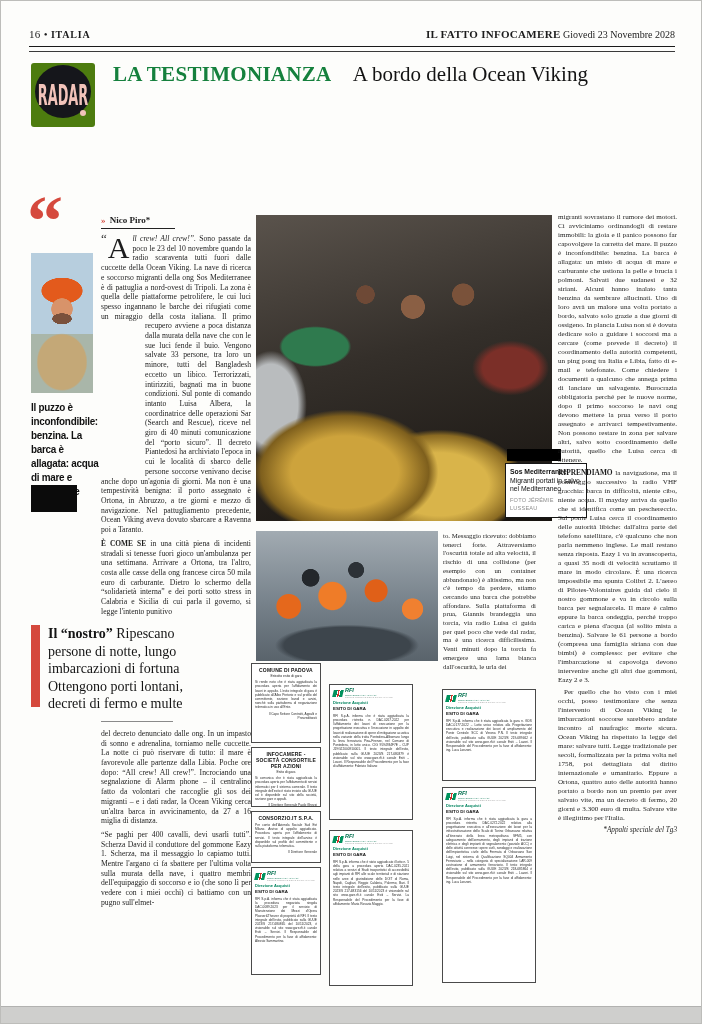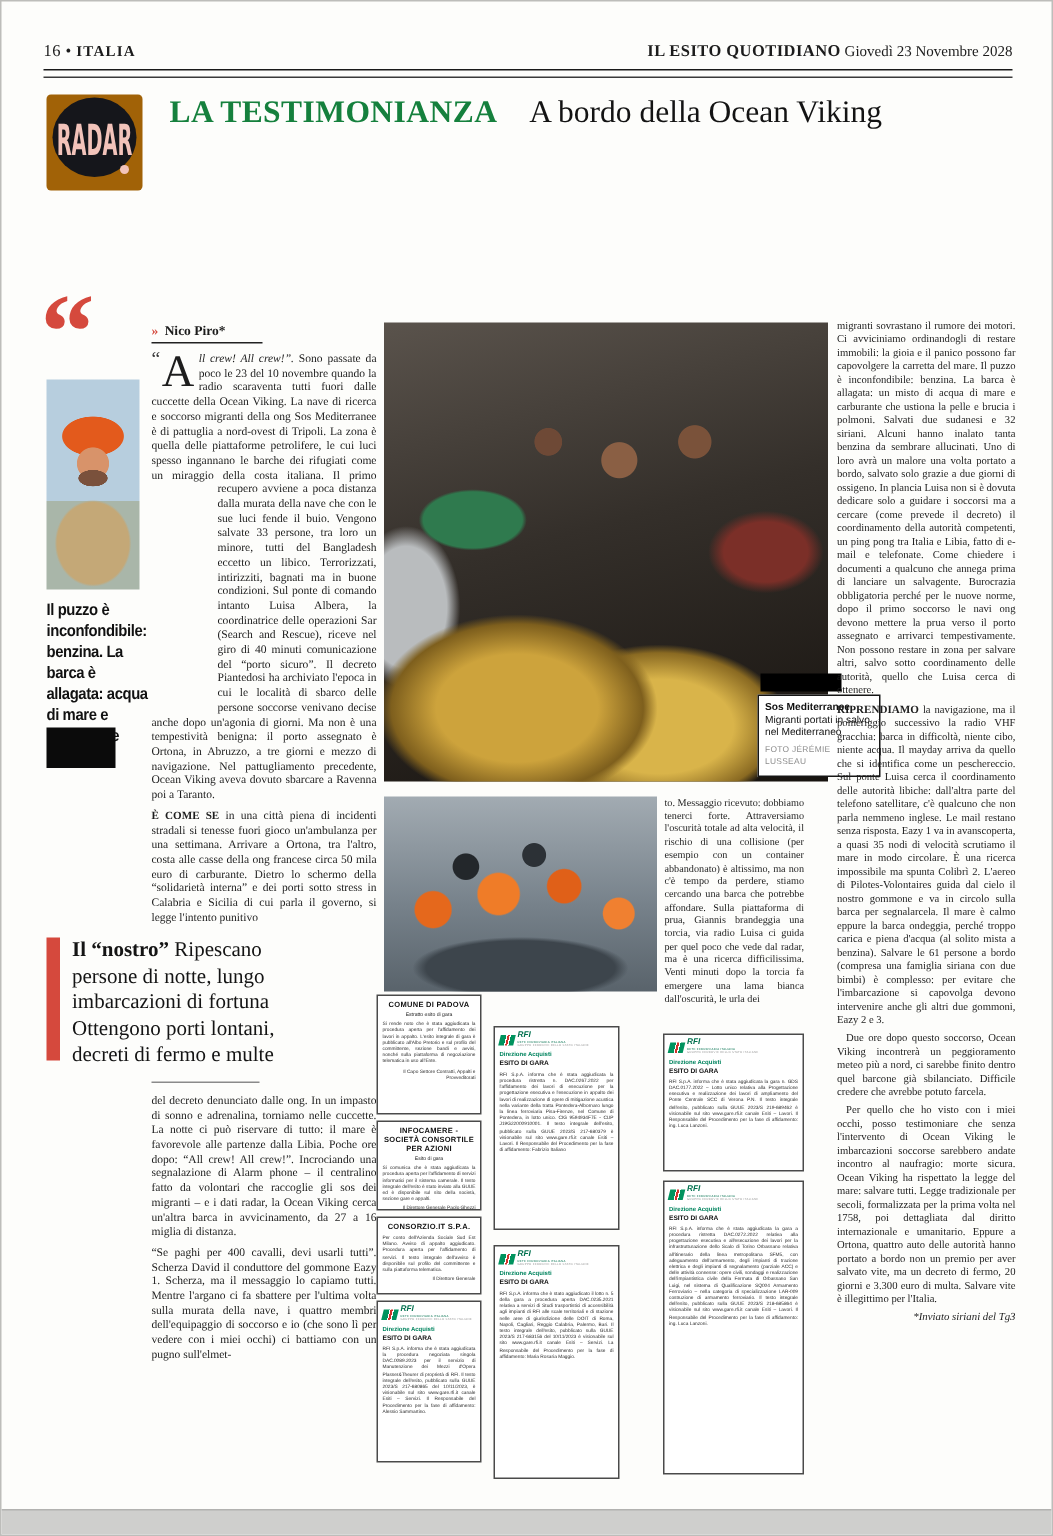--- a/index.html
+++ b/index.html
@@ -11,21 +11,21 @@
   .hdr{position:absolute;left:28px;right:26px;top:27px;display:flex;justify-content:space-between;align-items:baseline;}
   .hdr-left{font-size:11px;letter-spacing:.3px;}
   .hdr-left .pn{font-weight:400;}
   .hdr-left .sec{font-weight:700;font-size:10px;letter-spacing:.8px;}
   .hdr-right{font-size:10px;}
   .hdr-right .mast{font-weight:700;font-size:11px;letter-spacing:.3px;}
   .hdr-rule{position:absolute;left:28px;right:26px;top:45px;height:4px;
             border-top:1.4px solid #1a1a1a;border-bottom:.7px solid #3a3a3a;}
 
   
-  .radar{position:absolute;left:30px;top:62px;width:64px;height:64px;background:#a16207;border-radius:3px;}
+  .radar{position:absolute;left:30px;top:62px;width:64px;height:64px;background:#4d7c0f;border-radius:3px;}
   .radar .circ{position:absolute;left:4px;right:4px;top:2px;bottom:9px;background:#15161b;border-radius:50%;}
   .radar .word{position:absolute;left:0;right:0;top:24px;text-align:center;
                font-family:"DejaVu Sans",sans-serif;font-weight:800;font-size:14px;color:#f2c3ba;
                letter-spacing:0;transform:scaleY(2.05) scaleX(.92);}
   .radar .dot{position:absolute;right:9px;bottom:11px;width:6px;height:6px;border-radius:50%;background:#f2c3ba;}
 
   
   .kicker{position:absolute;left:112px;top:61px;font-size:21px;white-space:nowrap;}
   .kicker .lab{color:#15803d;font-weight:700;letter-spacing:.3px;}
   .kicker .sub{color:#131313;font-weight:400;margin-left:16px;}
@@ -127,21 +127,21 @@
 
 <div class="page">
 
   <div class="hdr">
     <div class="hdr-left">
       <span class="pn">16</span>
       <span>•</span>
       <span class="sec">ITALIA</span>
     </div>
     <div class="hdr-right">
-      <span class="mast">IL ESITO QUOTIDIANO</span>
+      <span class="mast">IL FATTO INFOCAMERE</span>
       <span>Giovedì 23 Novembre 2028</span>
     </div>
   </div>
   <div class="hdr-rule"></div>
 
   <div class="radar">
     <div class="circ"></div>
     <div class="word">RADAR</div>
     <div class="dot"></div>
   </div>
@@ -186,23 +186,22 @@
     <div>Migranti portati in salvo nel Mediterraneo</div>
     <div class="cr">FOTO JÉRÉMIE LUSSEAU</div>
   </div>
   <div class="photo2"></div>
 
   <div class="colmid txt">to. Messaggio ricevuto: dobbiamo tenerci forte. Attraversiamo l'oscurità totale ad alta velocità, il rischio di una collisione (per esempio con un container abbandonato) è altissimo, ma non c'è tempo da perdere, stiamo cercando una barca che potrebbe affondare. Sulla piattaforma di prua, Giannis brandeggia una torcia, via radio Luisa ci guida per quel poco che vede dal radar, ma è una ricerca difficilissima. Venti minuti dopo la torcia fa emergere una lama bianca dall'oscurità, le urla dei</div>
 
   <div class="colR txt">
     <p>migranti sovrastano il rumore dei motori. Ci avviciniamo ordinandogli di restare immobili: la gioia e il panico possono far capovolgere la carretta del mare. Il puzzo è inconfondibile: benzina. La barca è allagata: un misto di acqua di mare e carburante che ustiona la pelle e brucia i polmoni. Salvati due sudanesi e 32 siriani. Alcuni hanno inalato tanta benzina da sembrare allucinati. Uno di loro avrà un malore una volta portato a bordo, salvato solo grazie a due giorni di ossigeno. In plancia Luisa non si è dovuta dedicare solo a guidare i soccorsi ma a cercare (come prevede il decreto) il coordinamento della autorità competenti, un ping pong tra Italia e Libia, fatto di e-mail e telefonate. Come chiedere i documenti a qualcuno che annega prima di lanciare un salvagente. Burocrazia obbligatoria perché per le nuove norme, dopo il primo soccorso le navi ong devono mettere la prua verso il porto assegnato e arrivarci tempestivamente. Non possono restare in zona per salvare altri, salvo sotto coordinamento delle autorità, quello che Luisa cerca di ottenere.</p>
     <p><span class="lead-caps">RIPRENDIAMO</span><span> la navigazione, ma il pomeriggio successivo la radio VHF gracchia: barca in difficoltà, niente cibo, niente acqua. Il mayday arriva da quello che si identifica come un peschereccio. Sul ponte Luisa cerca il coordinamento delle autorità libiche: dall'altra parte del telefono satellitare, c'è qualcuno che non parla nemmeno inglese. Le mail restano senza risposta. Eazy 1 va in avanscoperta, a quasi 35 nodi di velocità scrutiamo il mare in modo circolare. È una ricerca impossibile ma spunta Colibrì 2. L'aereo di Pilotes-Volontaires guida dal cielo il nostro gommone e va in circolo sulla barca per segnalarcela. Il mare è calmo eppure la barca ondeggia, perché troppo carica e piena d'acqua (al solito mista a benzina). Salvare le 61 persone a bordo (compresa una famiglia siriana con due bimbi) è complesso: per evitare che l'imbarcazione si capovolga devono intervenire anche gli altri due gommoni, Eazy 2 e 3.</span></p>
-    <p class="ind">Due ore dopo questo soccorso, Ocean Viking incontrerà un peggioramento meteo più a nord, ci sarebbe finito dentro quel barcone già sbilanciato. Difficile credere che avrebbe potuto farcela.</p>
     <p class="ind">Per quello che ho visto con i miei occhi, posso testimoniare che senza l'intervento di Ocean Viking le imbarcazioni soccorse sarebbero andate incontro al naufragio: morte sicura. Ocean Viking ha rispettato la legge del mare: salvare tutti. Legge tradizionale per secoli, formalizzata per la prima volta nel 1758, poi dettagliata dal diritto internazionale e umanitario. Eppure a Ortona, quattro auto delle autorità hanno portato a bordo non un premio per aver salvato vite, ma un decreto di fermo, 20 giorni e 3.300 euro di multa. Salvare vite è illegittimo per l'Italia.</p>
-    <div class="sig">*Inviato siriani del Tg3</div>
+    <div class="sig">*Appalti speciale del Tg3</div>
   </div>
 
   <div class="notice" style="left:250px;top:662px;width:70px;height:80px;">
     <div class="nt">COMUNE DI PADOVA</div>
     <div class="ns">Estratto esito di gara</div>
     <div class="nb">Si rende noto che è stata aggiudicata la procedura aperta per l'affidamento dei lavori in appalto. L'esito integrale di gara è pubblicato all'Albo Pretorio e sul profilo del committente, sezione bandi e avvisi, nonché sulla piattaforma di negoziazione telematica in uso all'Ente.</div>
     <div class="nf">Il Capo Settore Contratti, Appalti e Provveditorati</div>
   </div>
   <div class="notice" style="left:250px;top:746px;width:70px;height:60px;">
     <div class="nt">INFOCAMERE - SOCIETÀ CONSORTILE PER AZIONI</div>

